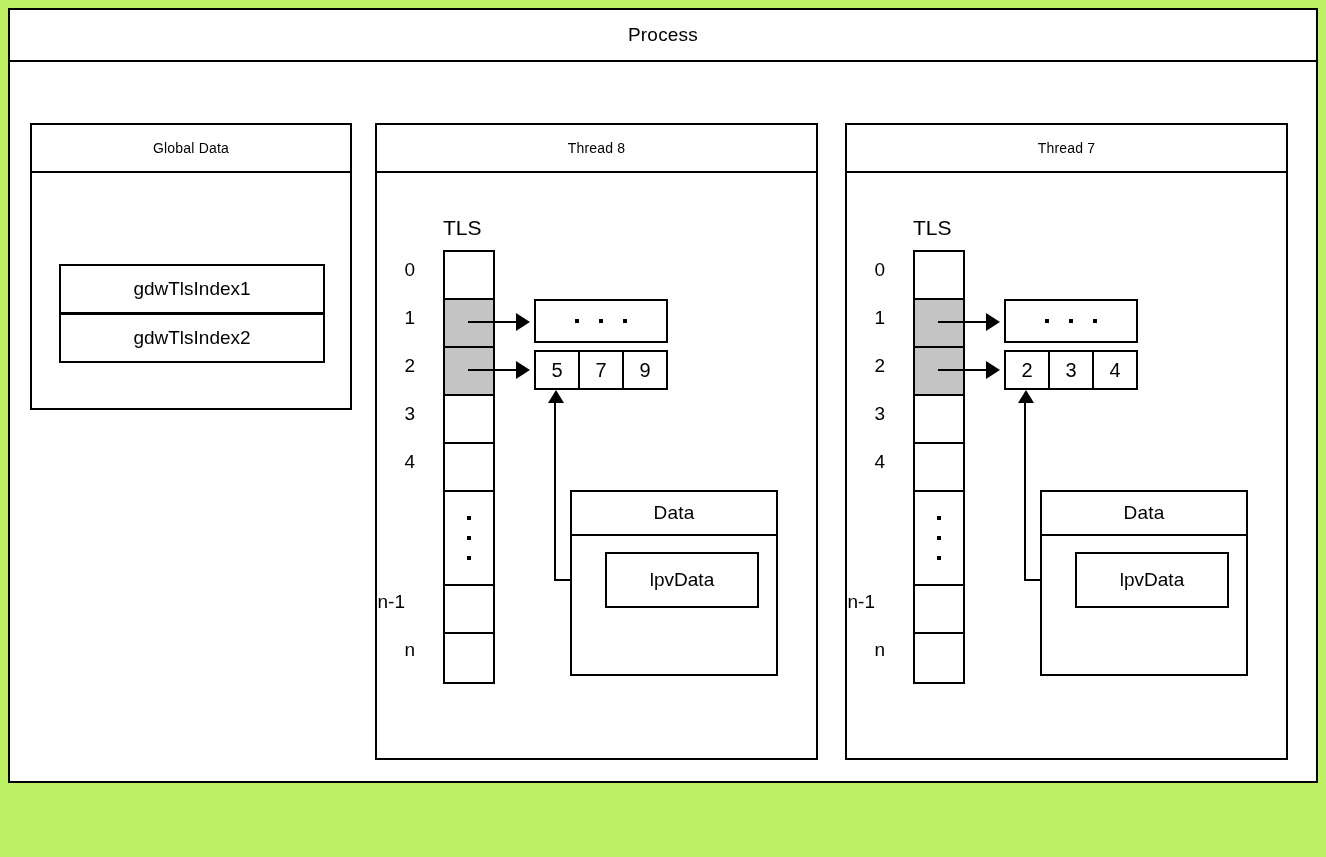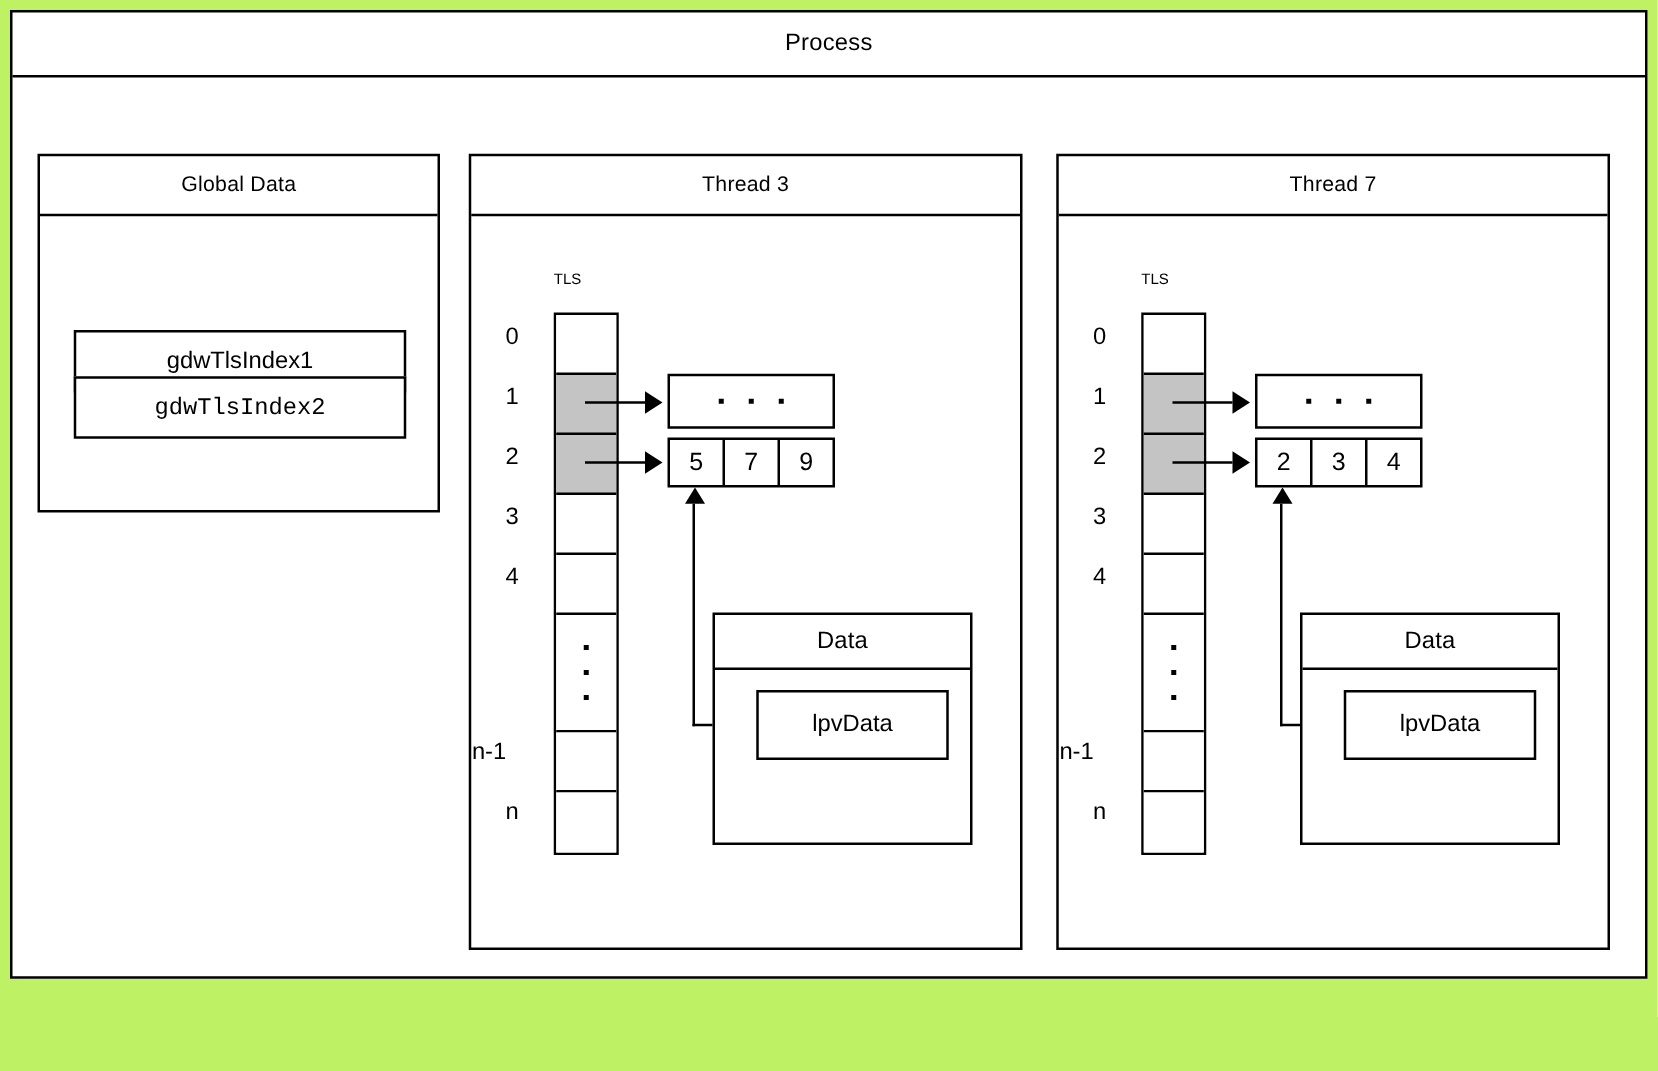--- a/index.html
+++ b/index.html
@@ -30,21 +30,21 @@
   .frame-title {
     position: absolute;
     left: 0;
     right: 0;
     top: 0;
     box-sizing: border-box;
     border-bottom: 2px solid #000;
     display: flex;
     align-items: center;
     justify-content: center;
-    font-size: 17px;
+    font-size: 14px;
     letter-spacing: .2px;
   }
 
   
   #process {
     left: 8px;
     top: 8px;
     width: 1310px;
     height: 775px;
   }
@@ -65,32 +65,32 @@
     height: 50px;
     box-sizing: border-box;
     border: 2px solid #000;
     background: #fff;
     display: flex;
     align-items: center;
     justify-content: center;
     font-size: 19px;
   }
   #gvar1 { top: 103px; margin-top: 36px; }
-  #gvar2 { top: 176px; font-family: Liberation Mono, monospace; }
+  #gvar2 { top: 188px; }
 
   
   .tls-label {
     position: absolute;
     font-size: 19px;
     width: 60px;
     text-align: right;
   }
   .tls-heading {
     position: absolute;
-    font-size: 12px;
+    font-size: 21px;
     text-align: center;
   }
   .tls-col {
     position: absolute;
     box-sizing: border-box;
     border: 2px solid #000;
     background: #fff;
   }
   .tls-cell {
     box-sizing: border-box;
@@ -204,21 +204,21 @@
     <div class="frame-title">Process</div>
   </div>
 
   <div class="frame" id="global-data">
     <div class="frame-title">Global Data</div>
     <div class="gvar" id="gvar1">gdwTlsIndex1</div>
     <div class="gvar" id="gvar2">gdwTlsIndex2</div>
   </div>
 
   <div class="frame" id="thread1">
-    <div class="frame-title">Thread 3</div>
+    <div class="frame-title">Thread 8</div>
   </div>
 
   <div class="tls-heading" style="left:443px; top:216px;">TLS</div>
 
   <div class="tls-label" style="left:355px; top:259px;">0</div>
   <div class="tls-label" style="left:355px; top:307px;">1</div>
   <div class="tls-label" style="left:355px; top:355px;">2</div>
   <div class="tls-label" style="left:355px; top:403px;">3</div>
   <div class="tls-label" style="left:355px; top:451px;">4</div>
   <div class="tls-label" style="left:345px; top:591px;">n-1</div>

